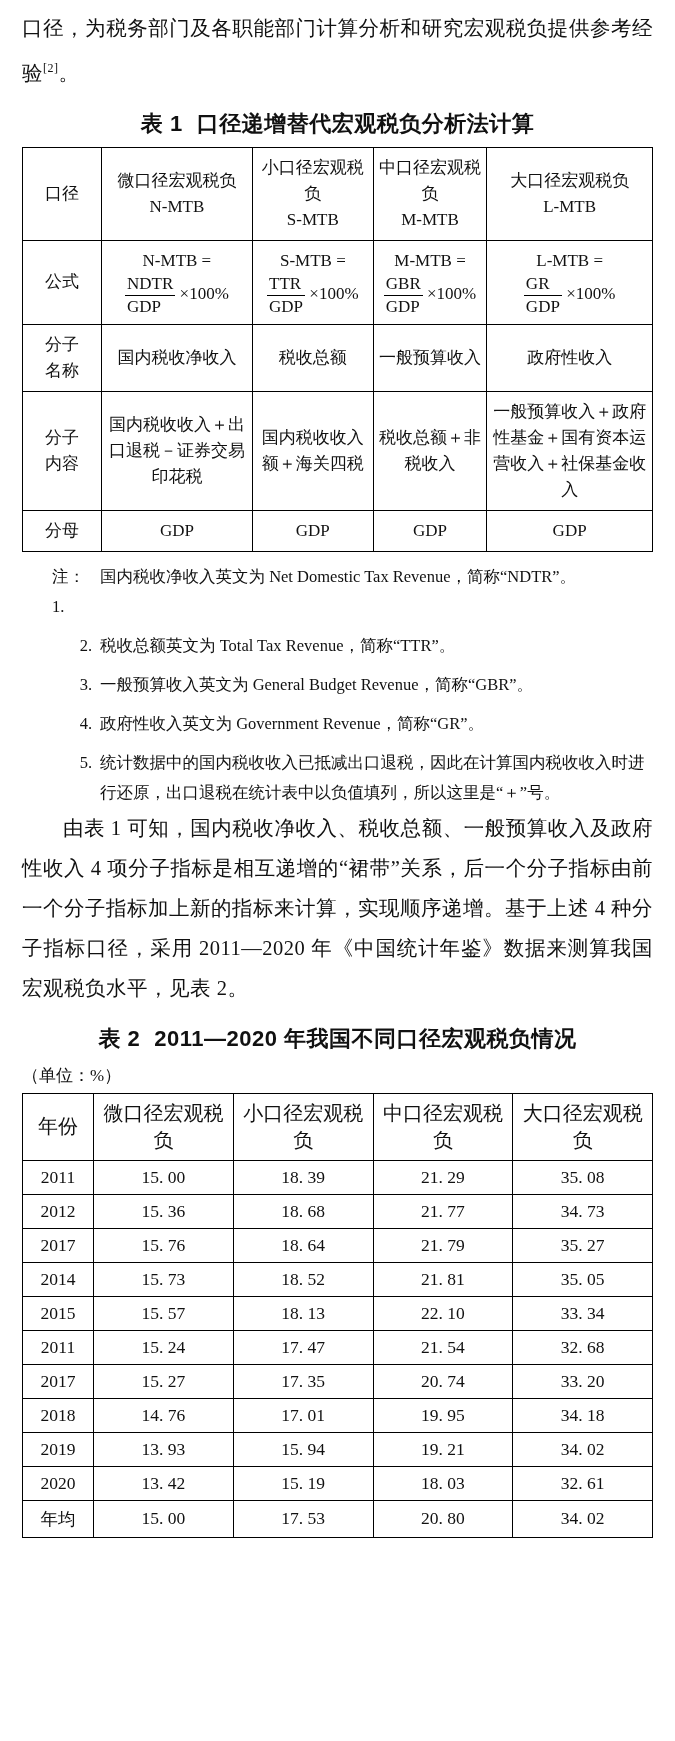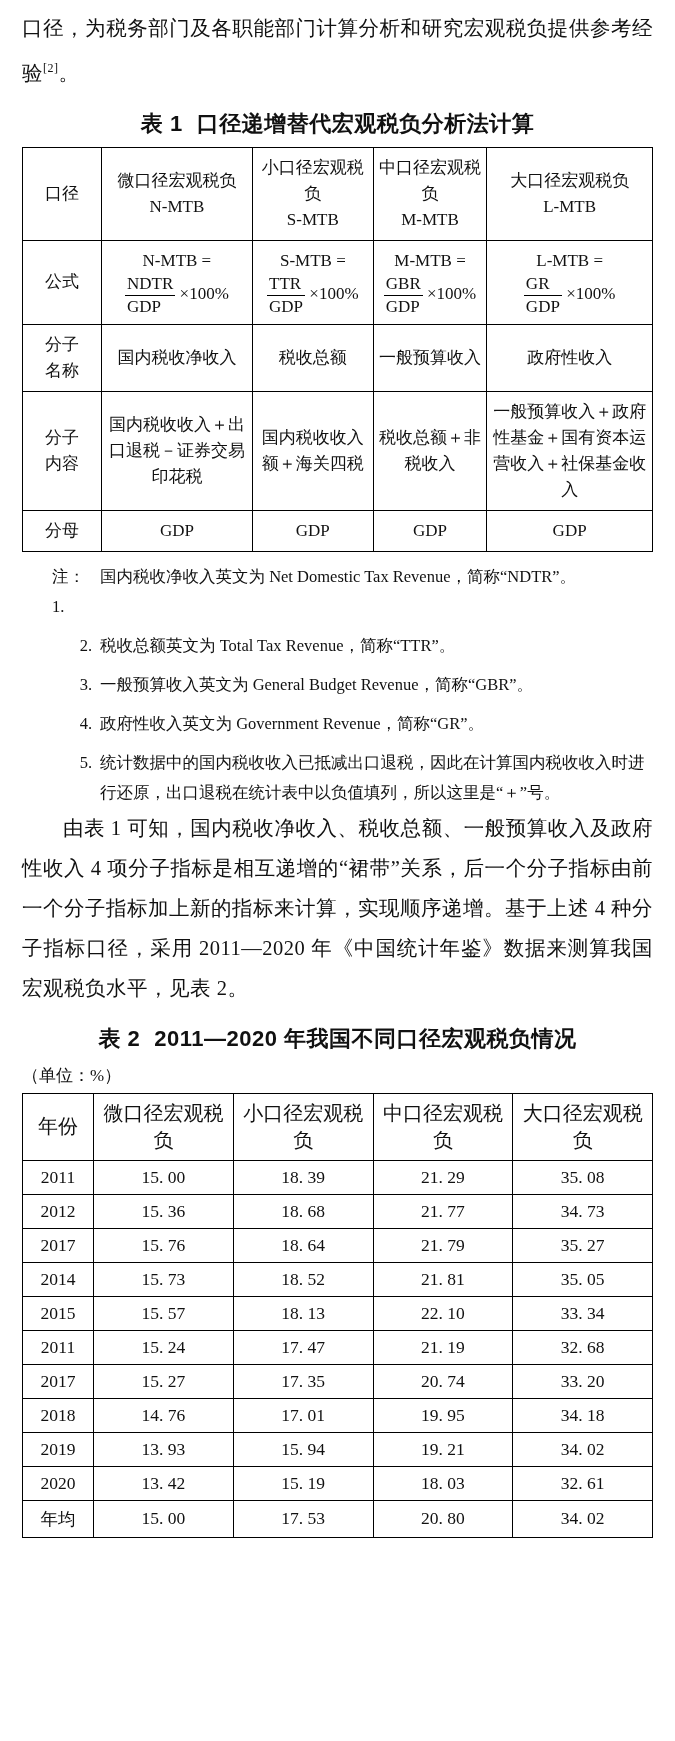--- a/index.html
+++ b/index.html
@@ -294,21 +294,21 @@
       <td class="year">2015</td>
       <td>15. 57</td>
       <td>18. 13</td>
       <td>22. 10</td>
       <td>33. 34</td>
     </tr>
     <tr>
       <td class="year">2011</td>
       <td>15. 24</td>
       <td>17. 47</td>
-      <td>21. 19</td>
+      <td>21. 54</td>
       <td>32. 68</td>
     </tr>
     <tr>
       <td class="year">2017</td>
       <td>15. 27</td>
       <td>17. 35</td>
       <td>20. 74</td>
       <td>33. 20</td>
     </tr>
     <tr>

